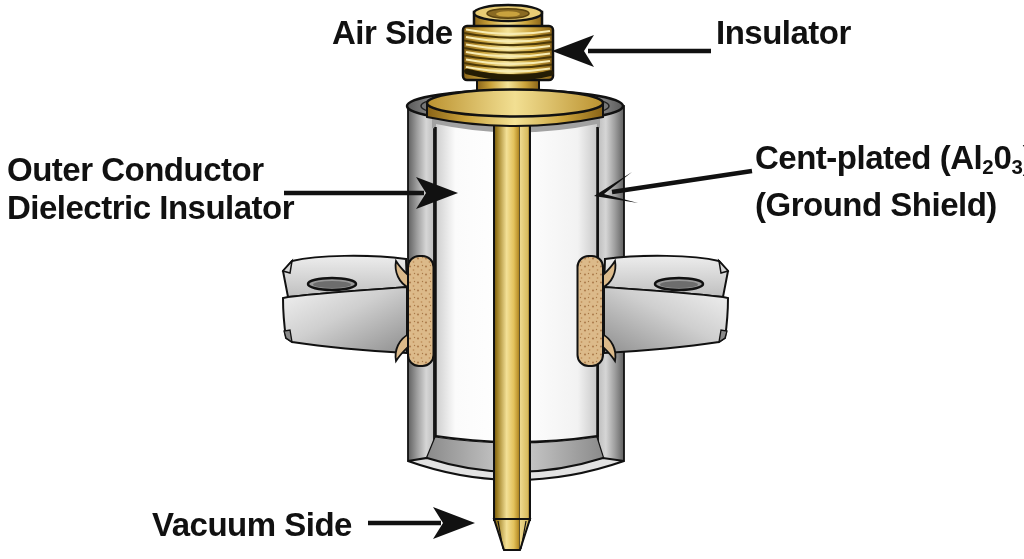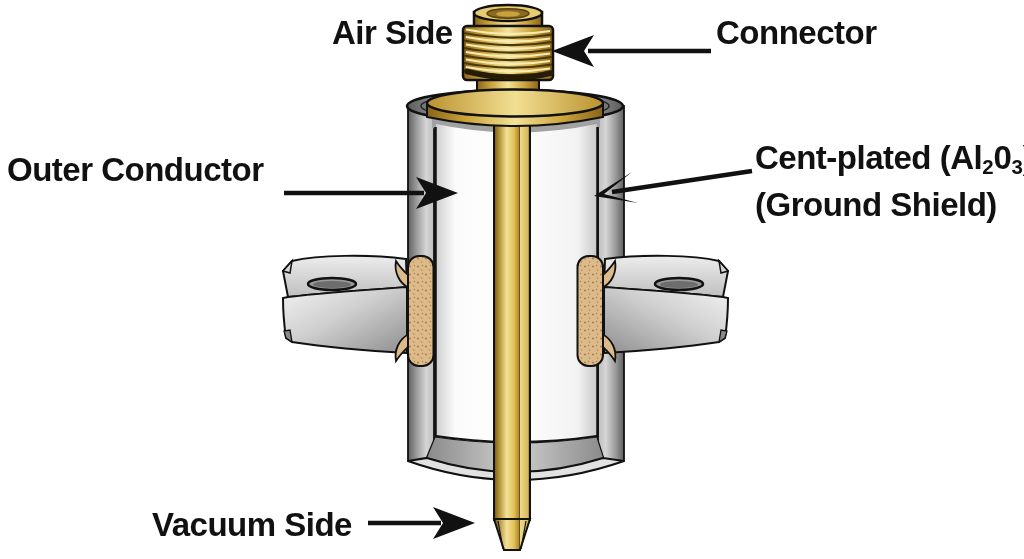--- a/index.html
+++ b/index.html
@@ -178,25 +178,26 @@
     <line x1="612" y1="192" x2="752" y2="171" stroke-width="4.5"></line>
     <polygon points="594,196 632,172 604,194 638,203" stroke="none"></polygon>
     <line x1="368" y1="523" x2="441" y2="523" stroke-width="4.5"></line>
     <polygon points="475,523 433,507 443,523 433,539" stroke="none"></polygon>
   </g>
 </svg>
 
 <div id="label-air" class="label">Air Side</div>
 
 <div id="label-sma" class="label">
-  <div>Connector</div>
+  <div>Insulator</div>
 </div>
 
 <div id="label-outer" class="label">
   <div>Outer Conductor</div>
+  <div>Dielectric Insulator</div>
 </div>
 
 <div id="label-cent" class="label">
   <div><span>Cent-plated (Al</span><sub>2</sub><span>0</span><sub>3</sub><span>)</span></div>
   <div>(Ground Shield)</div>
 </div>
 
 <div id="label-vacuum" class="label">Vacuum Side</div>
 
 </div>

